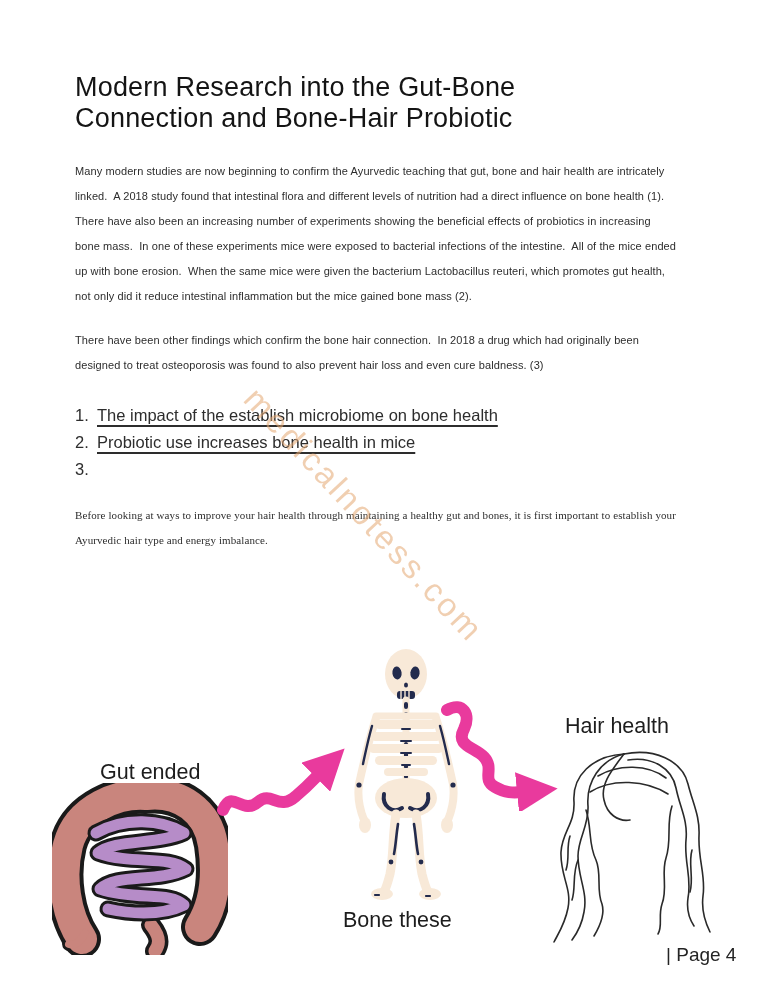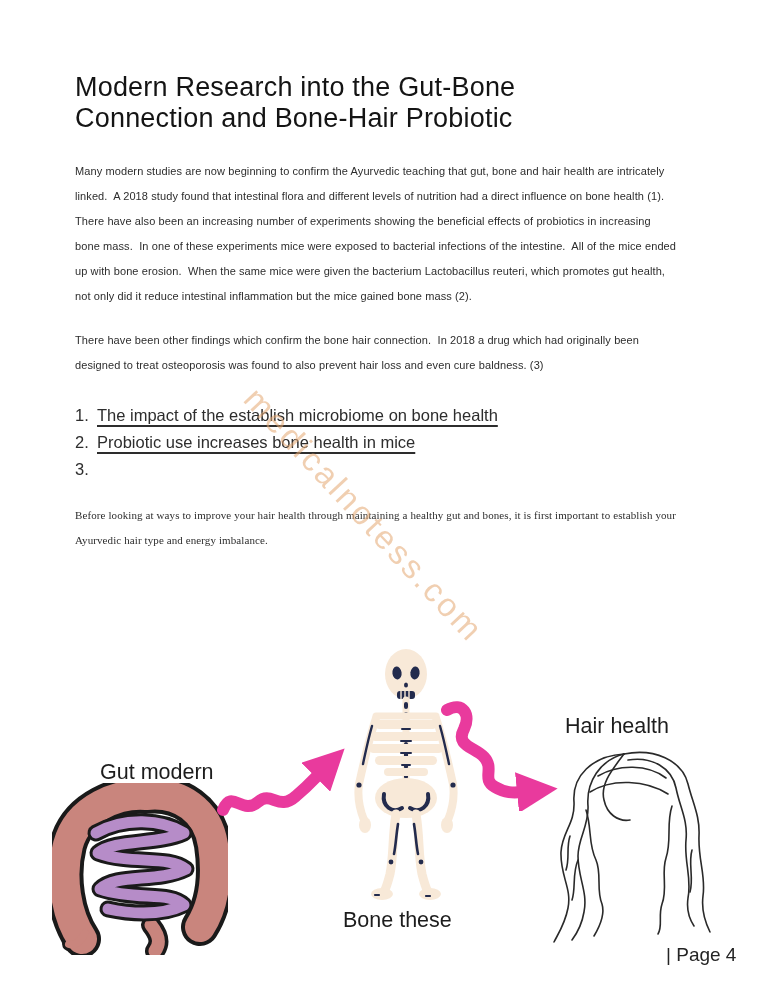--- a/index.html
+++ b/index.html
@@ -141,21 +141,21 @@
         <span class="ref-link">Probiotic use increases bone health in mice</span>
       </li>
       <li class="ref-row">
         <span class="ref-num">3.</span>
       </li>
     </ol>
 
     <p class="para para-last">Before looking at ways to improve your hair health through maintaining a healthy gut and bones, it is first important to establish your Ayurvedic hair type and energy imbalance.</p>
   </div>
 
-  <div class="diagram-label lbl-gut">Gut modern</div>
+  <div class="diagram-label lbl-gut">Gut ended</div>
   <div class="diagram-label lbl-bone">Bone these</div>
   <div class="diagram-label lbl-hair">Hair health</div>
 
   <svg class="art art-gut" width="176" height="172" viewBox="0 0 176 172">
 
     <path class="gut-outline" stroke-width="38" d="M30,156 C14,132 8,94 16,62 C26,24 68,10 94,12 C128,8 156,28 161,62 C166,96 162,122 148,144"></path>
     <path class="gut-outline" stroke-width="20" d="M99,142 C107,152 109,160 103,168"></path>
     <path class="gut-outline" stroke-width="14" d="M33,150 C29,158 23,163 17,161"></path>
     <path class="gut-large" stroke-width="30" d="M30,156 C14,132 8,94 16,62 C26,24 68,10 94,12 C128,8 156,28 161,62 C166,96 162,122 148,144"></path>
     <path class="gut-large" stroke-width="13" d="M99,142 C107,152 109,160 103,168"></path>

